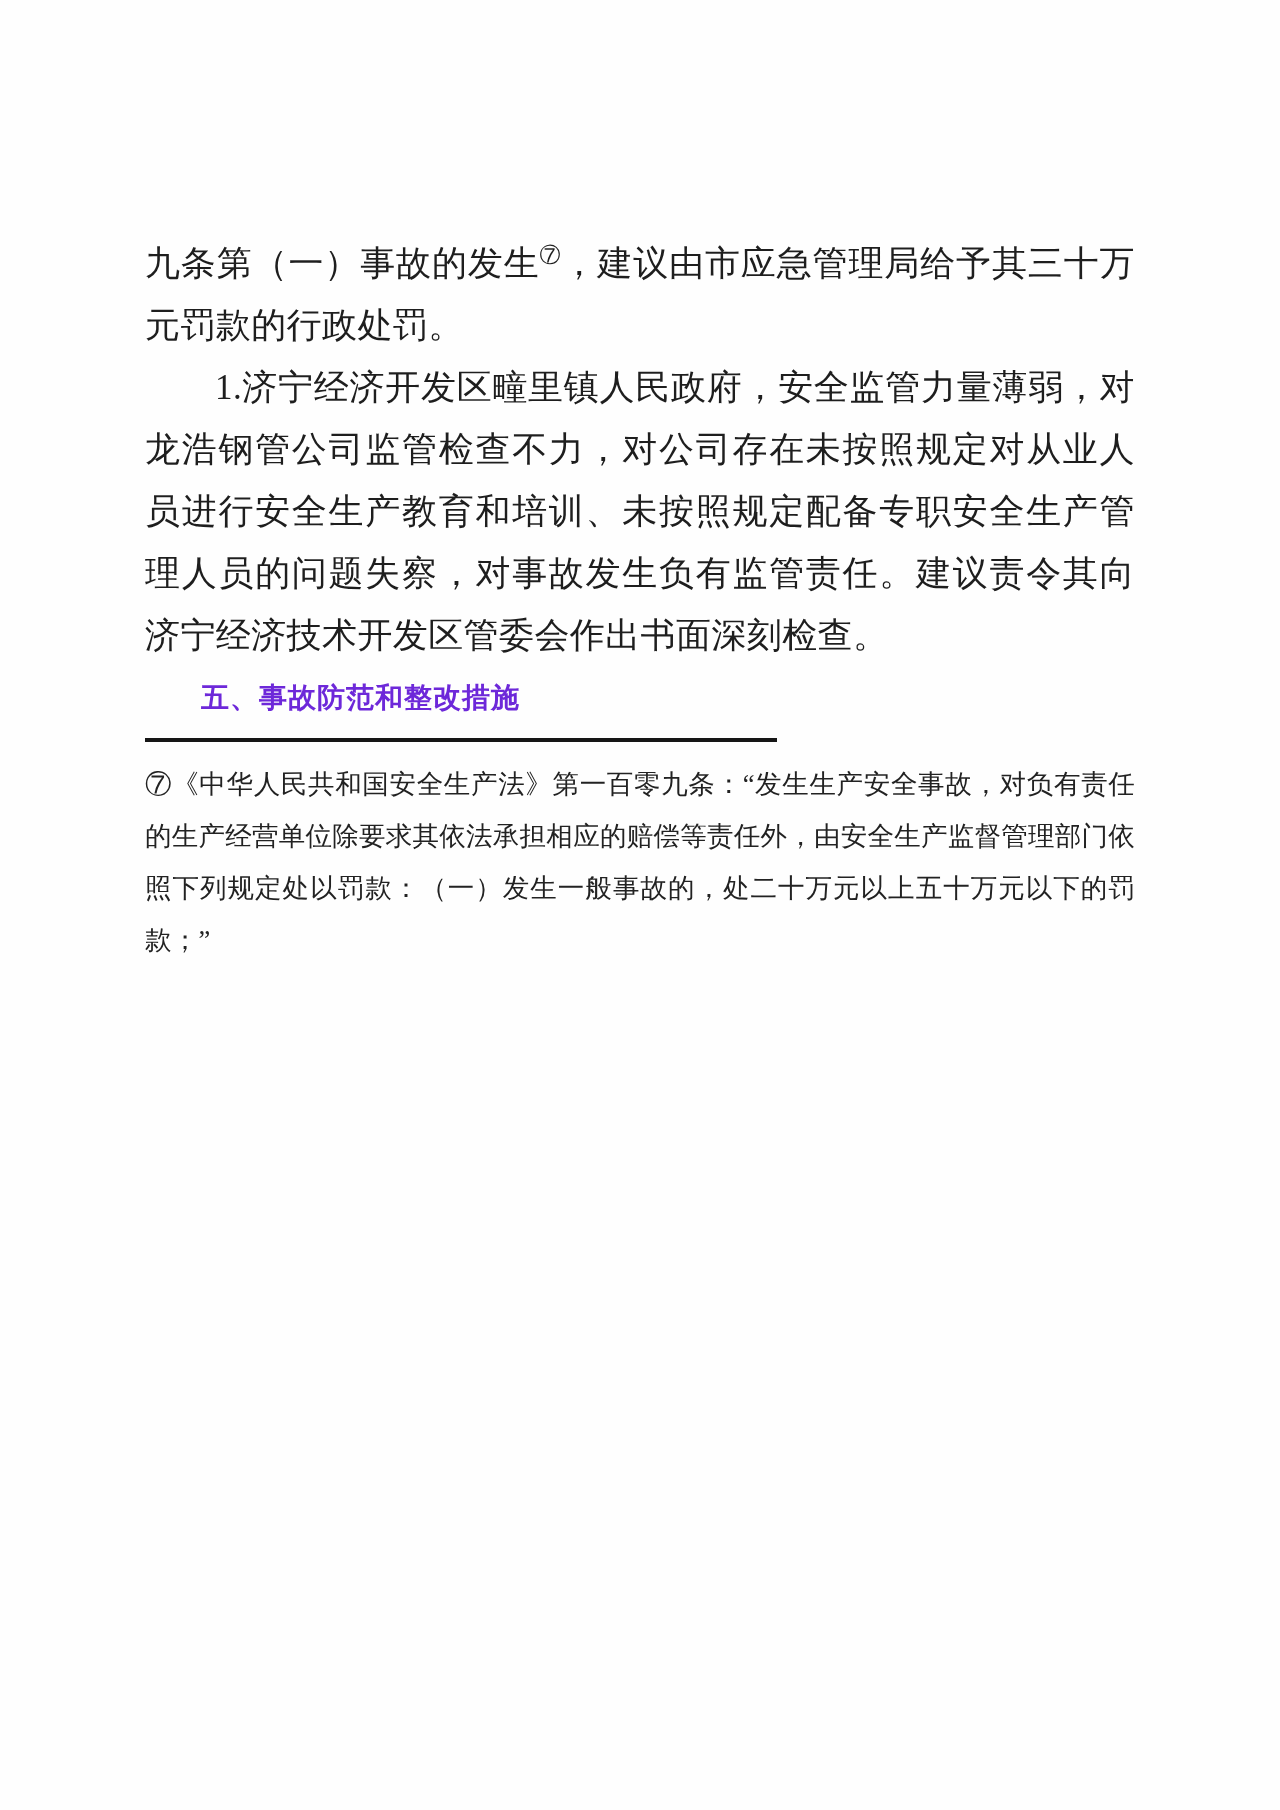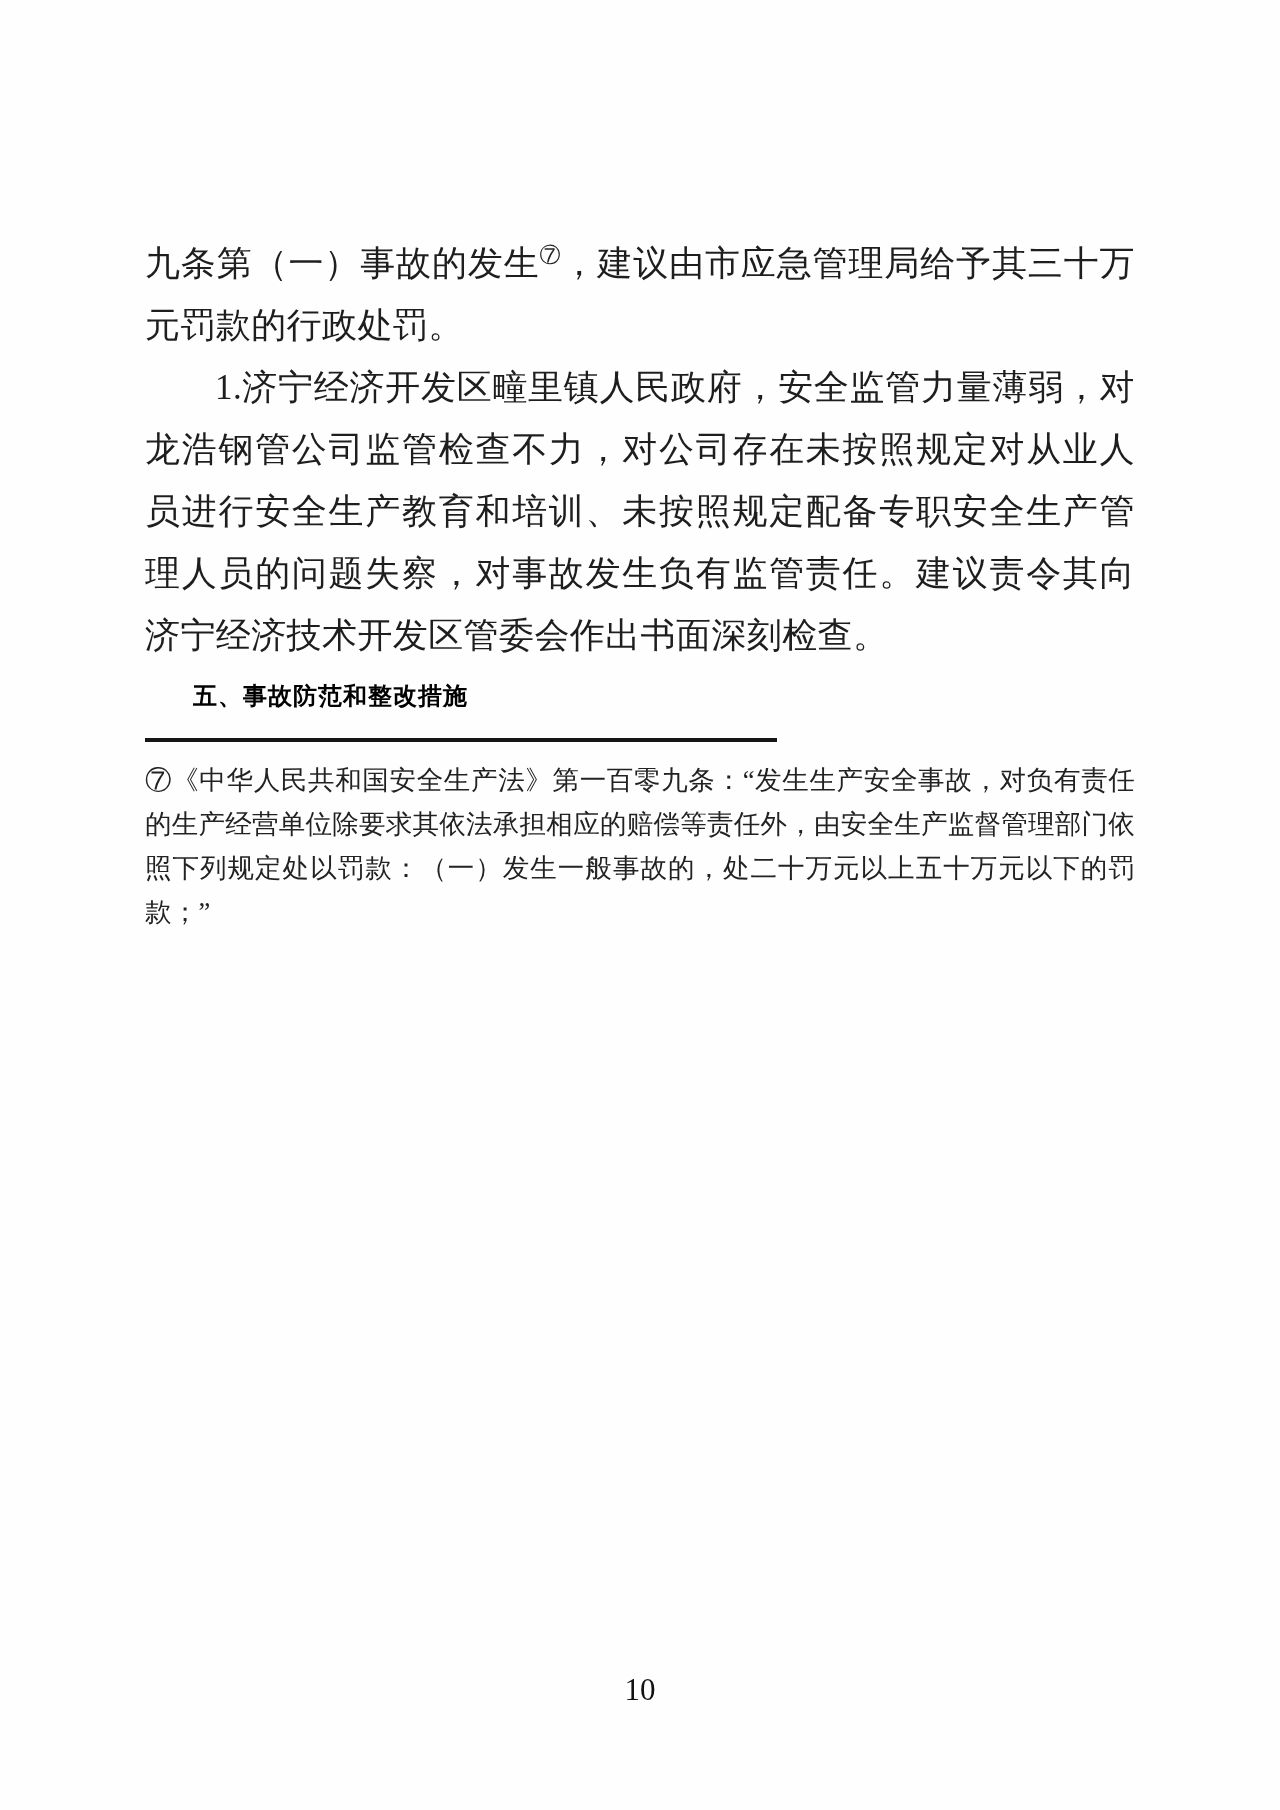--- a/index.html
+++ b/index.html
@@ -28,46 +28,46 @@
     line-height: 62px;
     text-align: justify;
     text-justify: inter-character;
     letter-spacing: 0.4px;
     color: #1e1e1e;
   }
 
   .indent { text-indent: 2em; }
 
   .heading {
-    font-family: Liberation Mono, monospace;
+    font-family: Liberation Serif, serif;
     font-weight: 700;
-    font-size: 24px;
+    font-size: 28px;
     line-height: 62px;
     text-indent: 2em;
-    color: #000000;
+    color: #6d28d9;
     letter-spacing: 1px;
   }
 
   sup.fn-ref {
     font-size: 21px;
     line-height: 0;
     vertical-align: super;
   }
 
   .fn-sep {
     width: 632px;
     height: 4px;
     margin-top: 9px;
     background: #161616;
   }
 
   .footnote {
     margin-top: 16px;
     font-size: 26.5px;
-    line-height: 44px;
+    line-height: 52px;
     text-align: justify;
     text-justify: inter-character;
     letter-spacing: 0.2px;
     color: #222222;
   }
 
   .page-number {
     position: absolute;
     top: 1672px;
     left: 0;
@@ -92,15 +92,14 @@
     <h2 class="heading">五、事故防范和整改措施</h2>
 
 
 
     <div class="fn-sep"></div>
 
     <p class="footnote"><span>⑦</span><span>《中华人民共和国安全生产法》第一百零九条：“发生生产安全事故，对负有责任的生产经营单位除要求其依法承担相应的赔偿等责任外，由安全生产监督管理部门依照下列规定处以罚款：（一）发生一般事故的，处二十万元以上五十万元以下的罚款；”</span></p>
 
   </div>
 
-  <div class="page-number">10</div>
 
 </div>
 
 </body></html>

